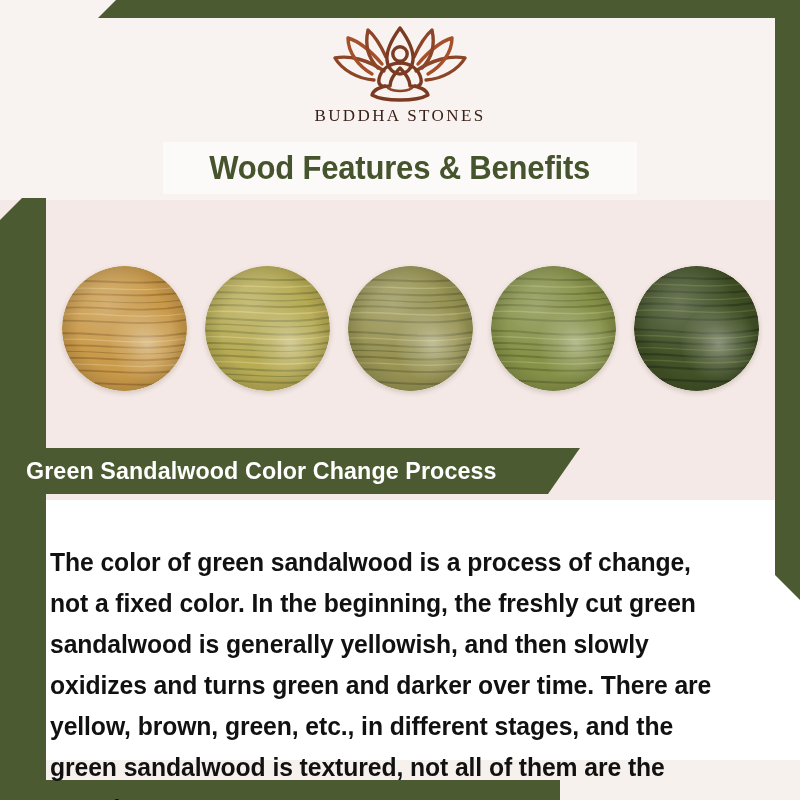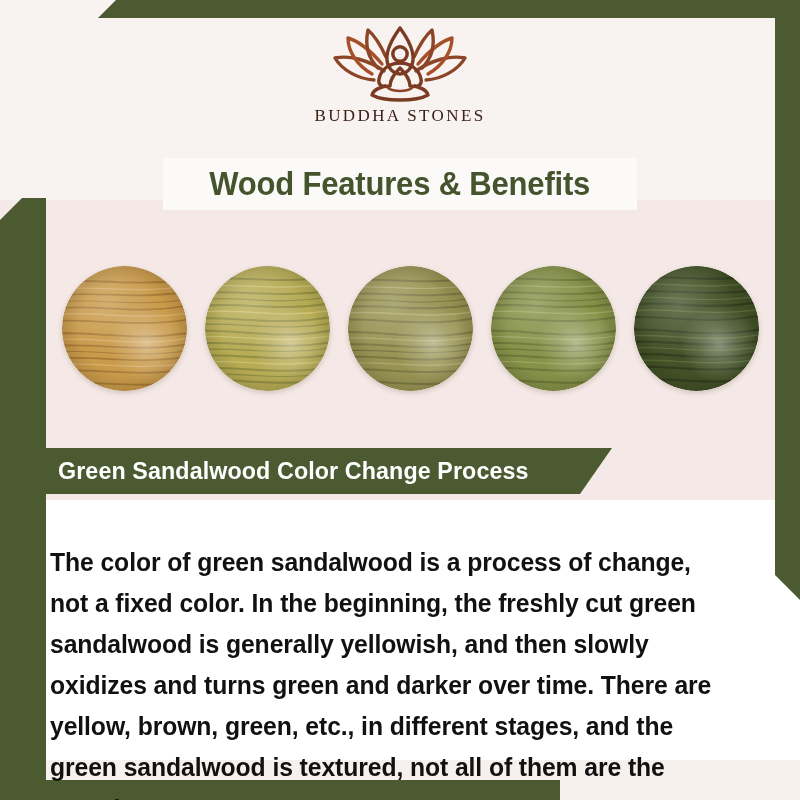--- a/index.html
+++ b/index.html
@@ -65,21 +65,21 @@
   .logo-text{
     margin-top:4px;
     font-family:"Liberation Serif", serif;
     font-size:17px;letter-spacing:2.4px;color:#3a2018;font-weight:400;
   }
 
   
   .title-box{
     position:absolute;left:163px;top:142px;width:474px;height:52px;
     background:#fcfaf8;
-    display:flex;align-items:center;justify-content:center;margin-top:16px;
+    display:flex;align-items:center;justify-content:center;
   }
   .title-text{
     font-family:"Liberation Sans Narrow","Liberation Sans",sans-serif;
     font-weight:bold;font-size:33px;color:#45542c;
     letter-spacing:-0.2px;white-space:nowrap;
     transform:scaleX(0.94);transform-origin:center;
   }
 
   
   .beads{
@@ -100,21 +100,21 @@
       radial-gradient(circle at 68% 62%, rgba(255,255,255,.40) 0%, rgba(255,255,255,.16) 17%, rgba(255,255,255,0) 34%),
       radial-gradient(circle at 36% 30%, rgba(255,255,255,.22) 0%, rgba(255,255,255,0) 46%),
       radial-gradient(circle at 50% 50%, rgba(0,0,0,0) 52%, rgba(0,0,0,.22) 88%, rgba(0,0,0,.36) 100%);
   }
 
   
   .sec-bar{
     position:absolute;left:0;top:448px;width:580px;height:46px;
     background:#4c5a31;
     clip-path:polygon(0 0, 580px 0, 548px 46px, 0 46px);
-    display:flex;align-items:center;margin-left:32px;
+    display:flex;align-items:center;
   }
   .sec-bar-text{
     margin-left:26px;color:#ffffff;font-weight:bold;font-size:24px;
     font-family:"Liberation Sans Narrow","Liberation Sans",sans-serif;
     letter-spacing:0.1px;white-space:nowrap;
     transform:scaleX(0.97);transform-origin:left center;
   }
 
   
   .body-wrap{

